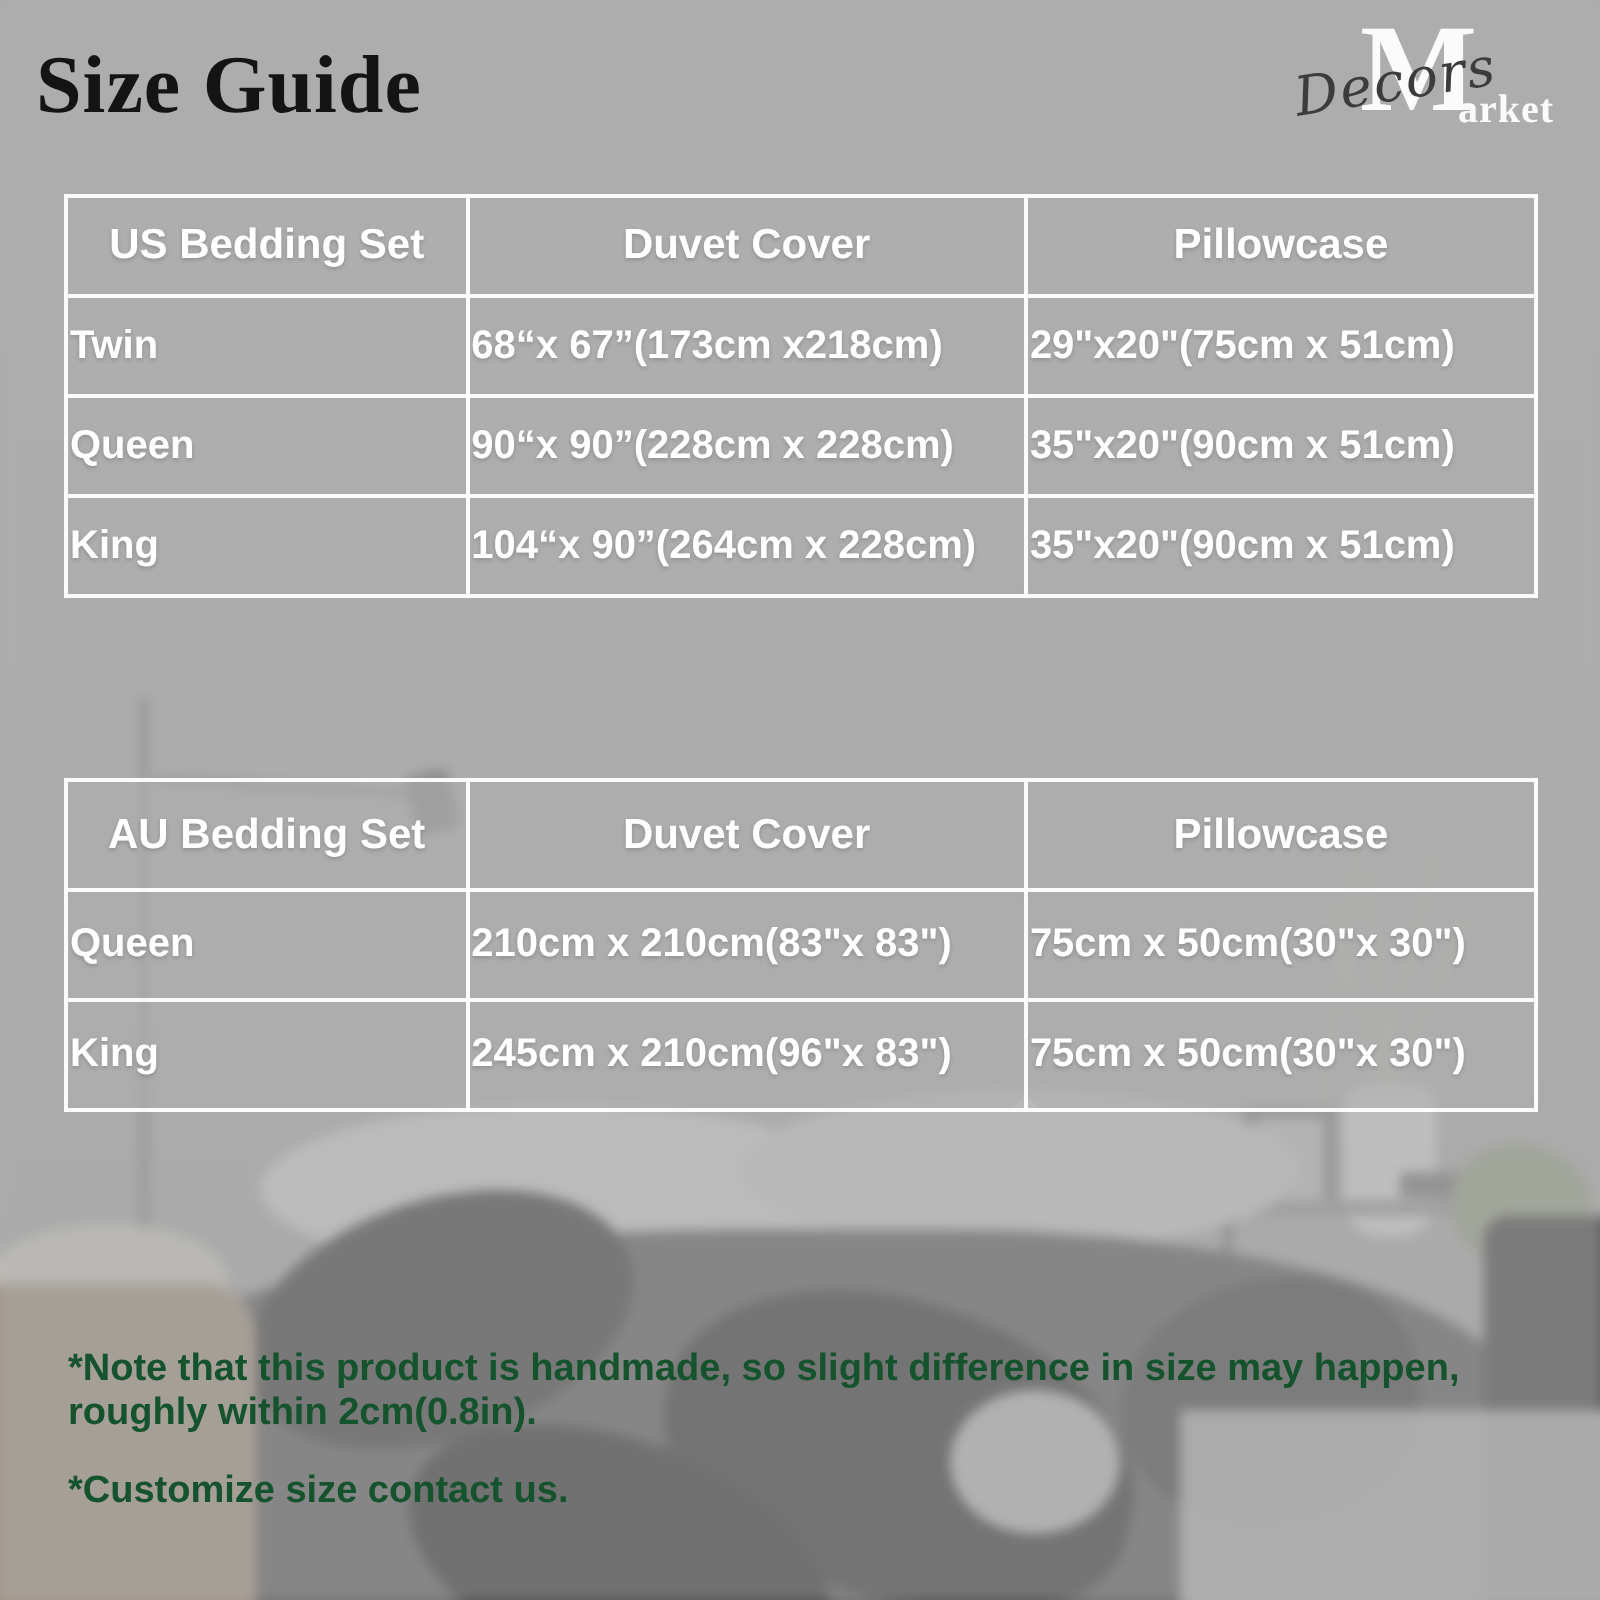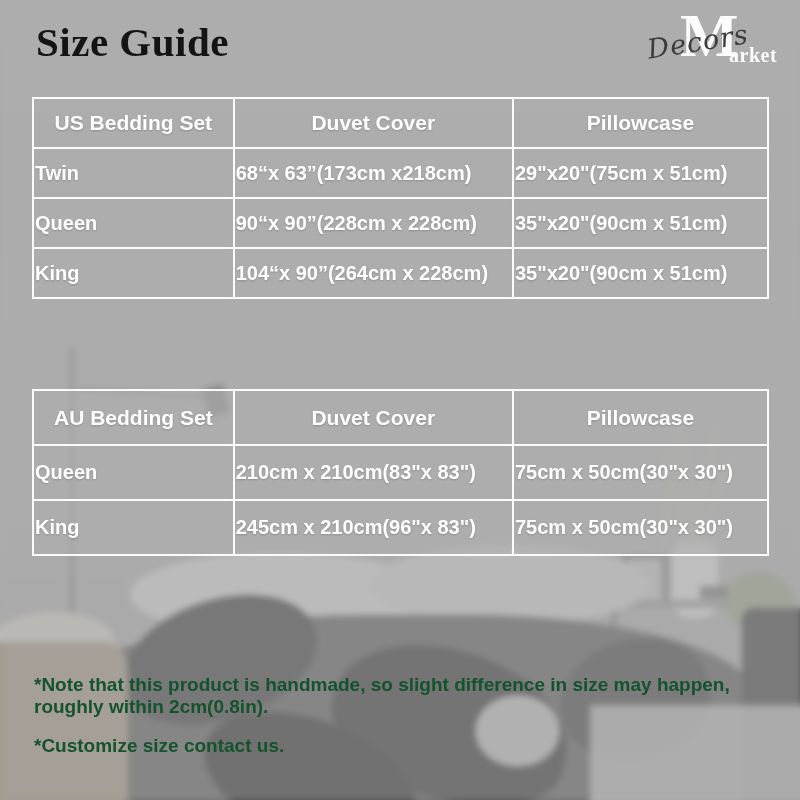--- a/index.html
+++ b/index.html
@@ -36,21 +36,21 @@
   .bg-flower2{left:60px;top:690px;width:60px;height:48px;background:#a9a9a9;border-radius:50%;}
   .bg-basket{left:-12px;top:642px;width:140px;height:170px;background:#a2968a;border-radius:10px 26px 6px 6px;}
   .bg-fabric{left:-6px;top:612px;width:120px;height:55px;background:#c1beb8;border-radius:50%;}
   .bg-plantpot{left:742px;top:608px;width:70px;height:200px;background:#5c5c5c;border-radius:12px 0 0 0;}
   .bg-grass{left:726px;top:572px;width:70px;height:60px;background:#9aa18f;border-radius:50% 60% 40% 50%;}
   .bg-floor{left:590px;top:705px;width:220px;height:100px;background:rgba(189,189,189,.8);}
 
   
   .content{position:absolute;inset:0;}
   .page-title{
-    position:absolute;left:36px;top:18px;
+    position:absolute;left:18px;top:18px;
     font-family:"Liberation Serif",serif;font-weight:700;font-size:41px;
     color:#141414;letter-spacing:.5px;
   }
   
   .logo{position:absolute;left:625px;top:10px;width:165px;height:75px;}
   .logo .m{
     position:absolute;left:55px;top:-6px;
     font-family:"Liberation Serif",serif;font-weight:700;font-size:62px;line-height:1;
     color:#fbfbfb;
   }
@@ -147,21 +147,21 @@
       <thead>
         <tr>
           <th>US Bedding Set</th>
           <th>Duvet Cover</th>
           <th>Pillowcase</th>
         </tr>
       </thead>
       <tbody>
         <tr>
           <td>Twin</td>
-          <td>68“x 63”(173cm x218cm)</td>
+          <td>68“x 67”(173cm x218cm)</td>
           <td>29"x20"(75cm x 51cm)</td>
         </tr>
         <tr>
           <td>Queen</td>
           <td>90“x 90”(228cm x 228cm)</td>
           <td>35"x20"(90cm x 51cm)</td>
         </tr>
         <tr>
           <td>King</td>
           <td>104“x 90”(264cm x 228cm)</td>

